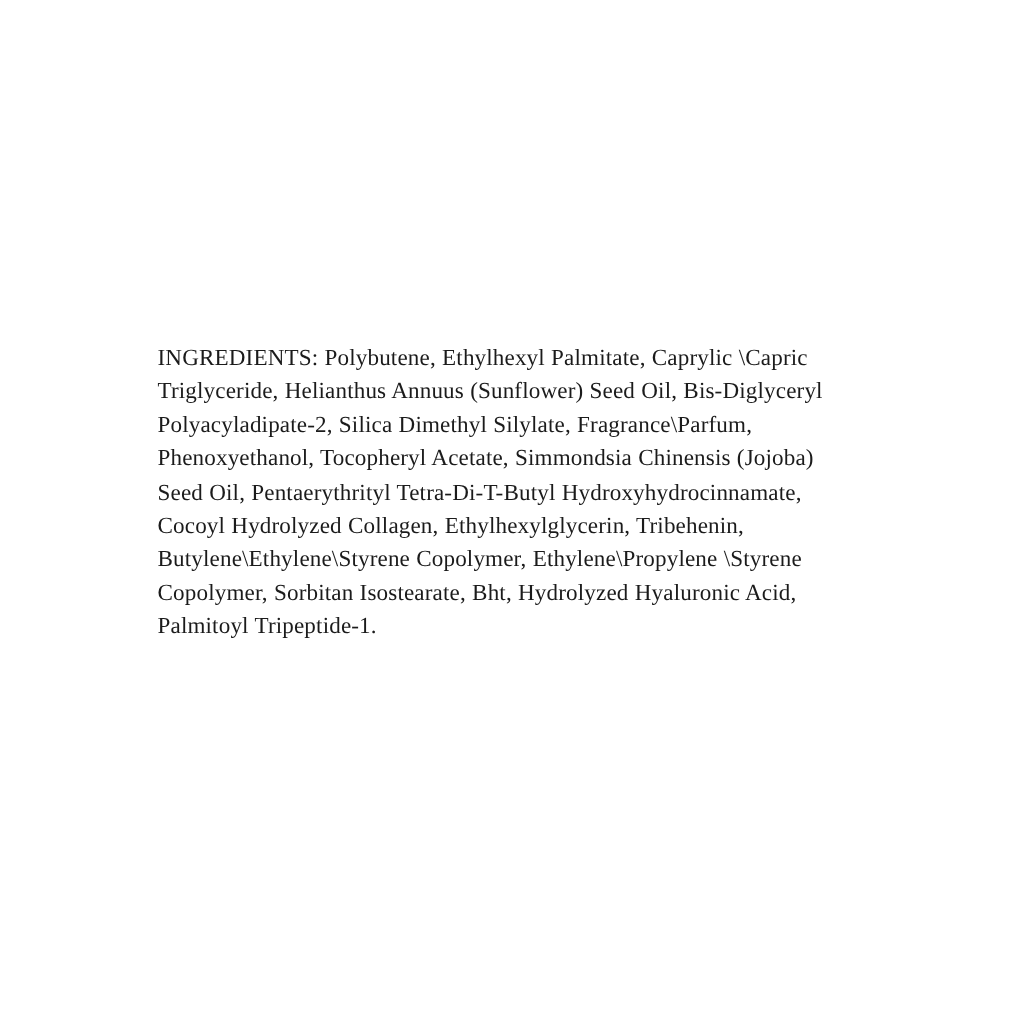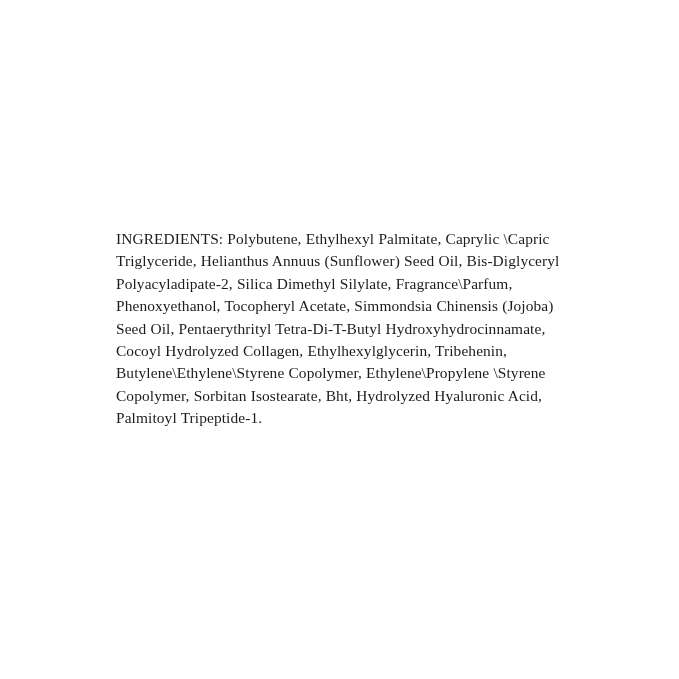--- a/index.html
+++ b/index.html
@@ -15,21 +15,21 @@
     overflow: hidden;
   }
   .page {
     position: relative;
     width: 679px;
     height: 679px;
     background: #ffffff;
   }
   .ingredients-block {
     position: absolute;
-    left: 116px;
+    left: 105px;
     top: 228px;
     width: 452px;
   }
   .ingredients-text {
     margin: 0;
     font-family: "Liberation Serif", serif;
     font-size: 15.4px;
     line-height: 22.4px;
     color: #1b1b1b;
     text-align: left;

